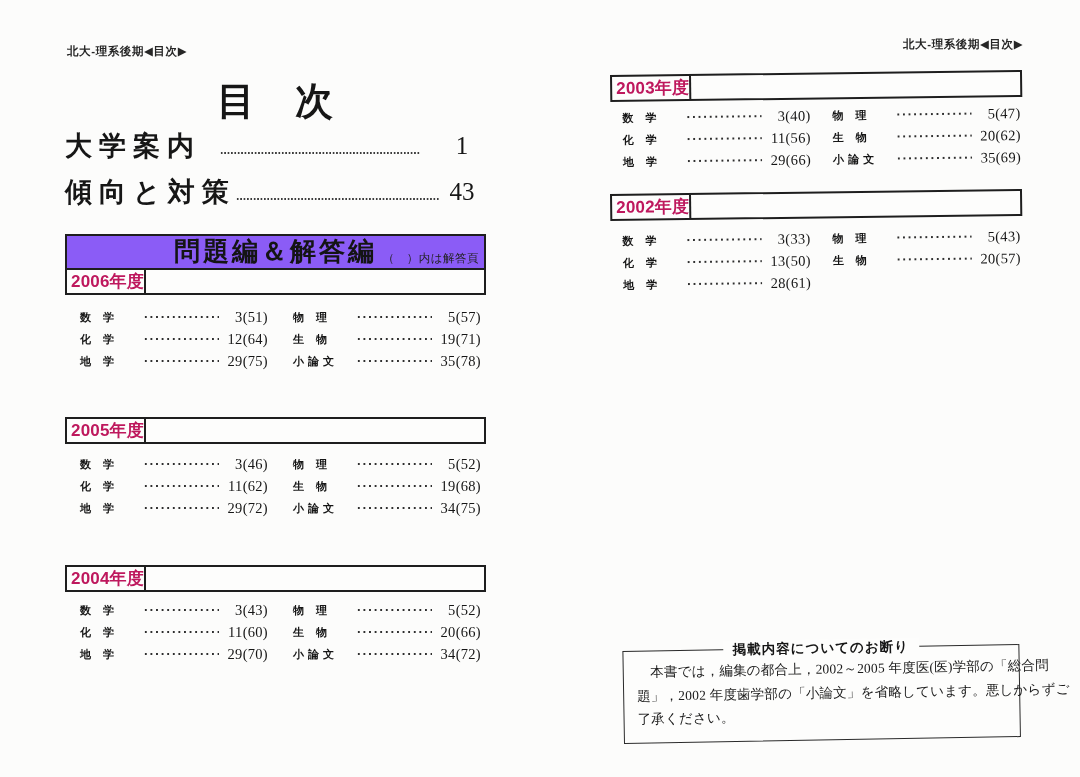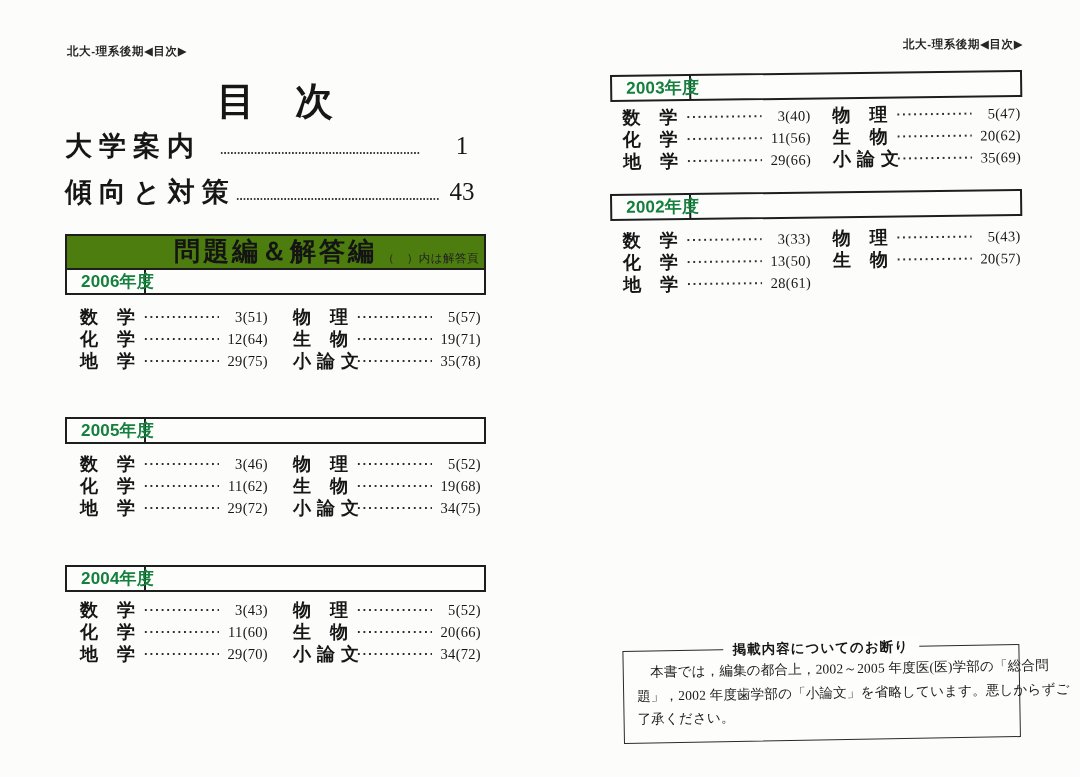--- a/index.html
+++ b/index.html
@@ -22,48 +22,48 @@
   #front-0 { top:129px;gap:19px; }
   #front-1 { top:175px; }
   .front-label { font-size:27px; font-weight:700; letter-spacing:7px; white-space:pre; color:#161616; }
   .front-leader {
     flex:1; height:6px; margin:14px 2px 0 0;
     background-image:radial-gradient(circle,#3c3c3c 0.8px,transparent 1.05px);
     background-size:3.4px 6px; background-position:0 center; background-repeat:repeat-x;
   }
   .front-page { width:42px; text-align:center; font-family:"Liberation Serif","DejaVu Serif",serif; font-size:25px; color:#161616; }
 
-  .answer-box { position:absolute; left:65px; top:234px; width:421px; height:36px; border:2px solid #1e1e1e; background:#4d7c0f; }
+  .answer-box { position:absolute; left:65px; top:234px; width:421px; height:36px; border:2px solid #1e1e1e; background:#8b5cf6; }
   .answer-title { display:block; text-align:center; font-size:26px; font-weight:700; letter-spacing:3px; line-height:31px; color:#141414; }
   .answer-note { position:absolute; right:5px; bottom:2px; font-size:11.5px; letter-spacing:.5px; white-space:pre; color:#222;text-align:center; }
 
   .year-section { position:absolute; }
   #sec-2006 { left:65px;  top:268px; width:421px; }
   #sec-2005 { left:65px;  top:417px; width:421px; }
   #sec-2004 { left:65px;  top:544px; width:421px;margin-top:21px; }
   #sec-2003 { left:610px; top:75px;  width:412px; transform:rotate(-0.7deg); transform-origin:left top; }
   #sec-2002 { left:610px; top:194px; width:412px; transform:rotate(-0.7deg); transform-origin:left top; }
 
   .year-bar { display:flex; align-items:stretch; height:27px; border:2px solid #1e1e1e; background:#fdfdfc; }
-  .year-tab { width:79px; border-right:2px solid #1e1e1e; display:flex; align-items:center; padding-left:14px;
-              font-size:17px; font-weight:700; letter-spacing:.2px; white-space:nowrap; color:#15803d; }
+  .year-tab { width:79px; border-right:2px solid #1e1e1e; display:flex; align-items:center; padding-left:4px;
+              font-size:17px; font-weight:700; letter-spacing:.2px; white-space:nowrap; color:#be185d; }
   .year-bar-rest { flex:1; }
 
   .entries { margin-left:15px; width:401px; }
   #sec-2006 .entries { margin-top:11px; }
   #sec-2005 .entries { margin-top:9px; }
   #sec-2004 .entries { margin-top:7px; }
   #sec-2003 .entries, #sec-2002 .entries { margin-left:12px; width:398px; }
   #sec-2003 .entries { margin-top:5px; }
   #sec-2002 .entries { margin-top:9px; }
 
   .entry-row { display:flex; height:22px; align-items:center; column-gap:25px; }
   #sec-2003 .entry-row, #sec-2002 .entry-row { column-gap:22px; }
   .entry-cell { display:flex; width:188px; align-items:center; }
-  .subject { width:62px; font-size:18px; font-weight:700; letter-spacing:.5px; white-space:pre; color:#161616; }
+  .subject { width:62px; font-size:11px; font-weight:700; letter-spacing:.5px; white-space:pre; color:#161616; }
   .entry-leader {
     flex:1; height:22px; margin:0 2px 0 0;
     background-image:radial-gradient(circle,#2e2e2e 1.05px,transparent 1.3px);
     background-size:5.6px 22px; background-position:1px 55%; background-repeat:repeat-x;
   }
   .epage { width:47px; text-align:right; font-family:"Liberation Serif","DejaVu Serif",serif; font-size:14.5px; letter-spacing:.3px; color:#161616; }
 
   .notice-box {
     position:absolute; left:624px; top:651px; width:397px; border:1.5px solid #2a2a2a;
     padding:9px 13px 11px; background:#fdfdfc; transform:rotate(-1.0deg); transform-origin:left bottom;

